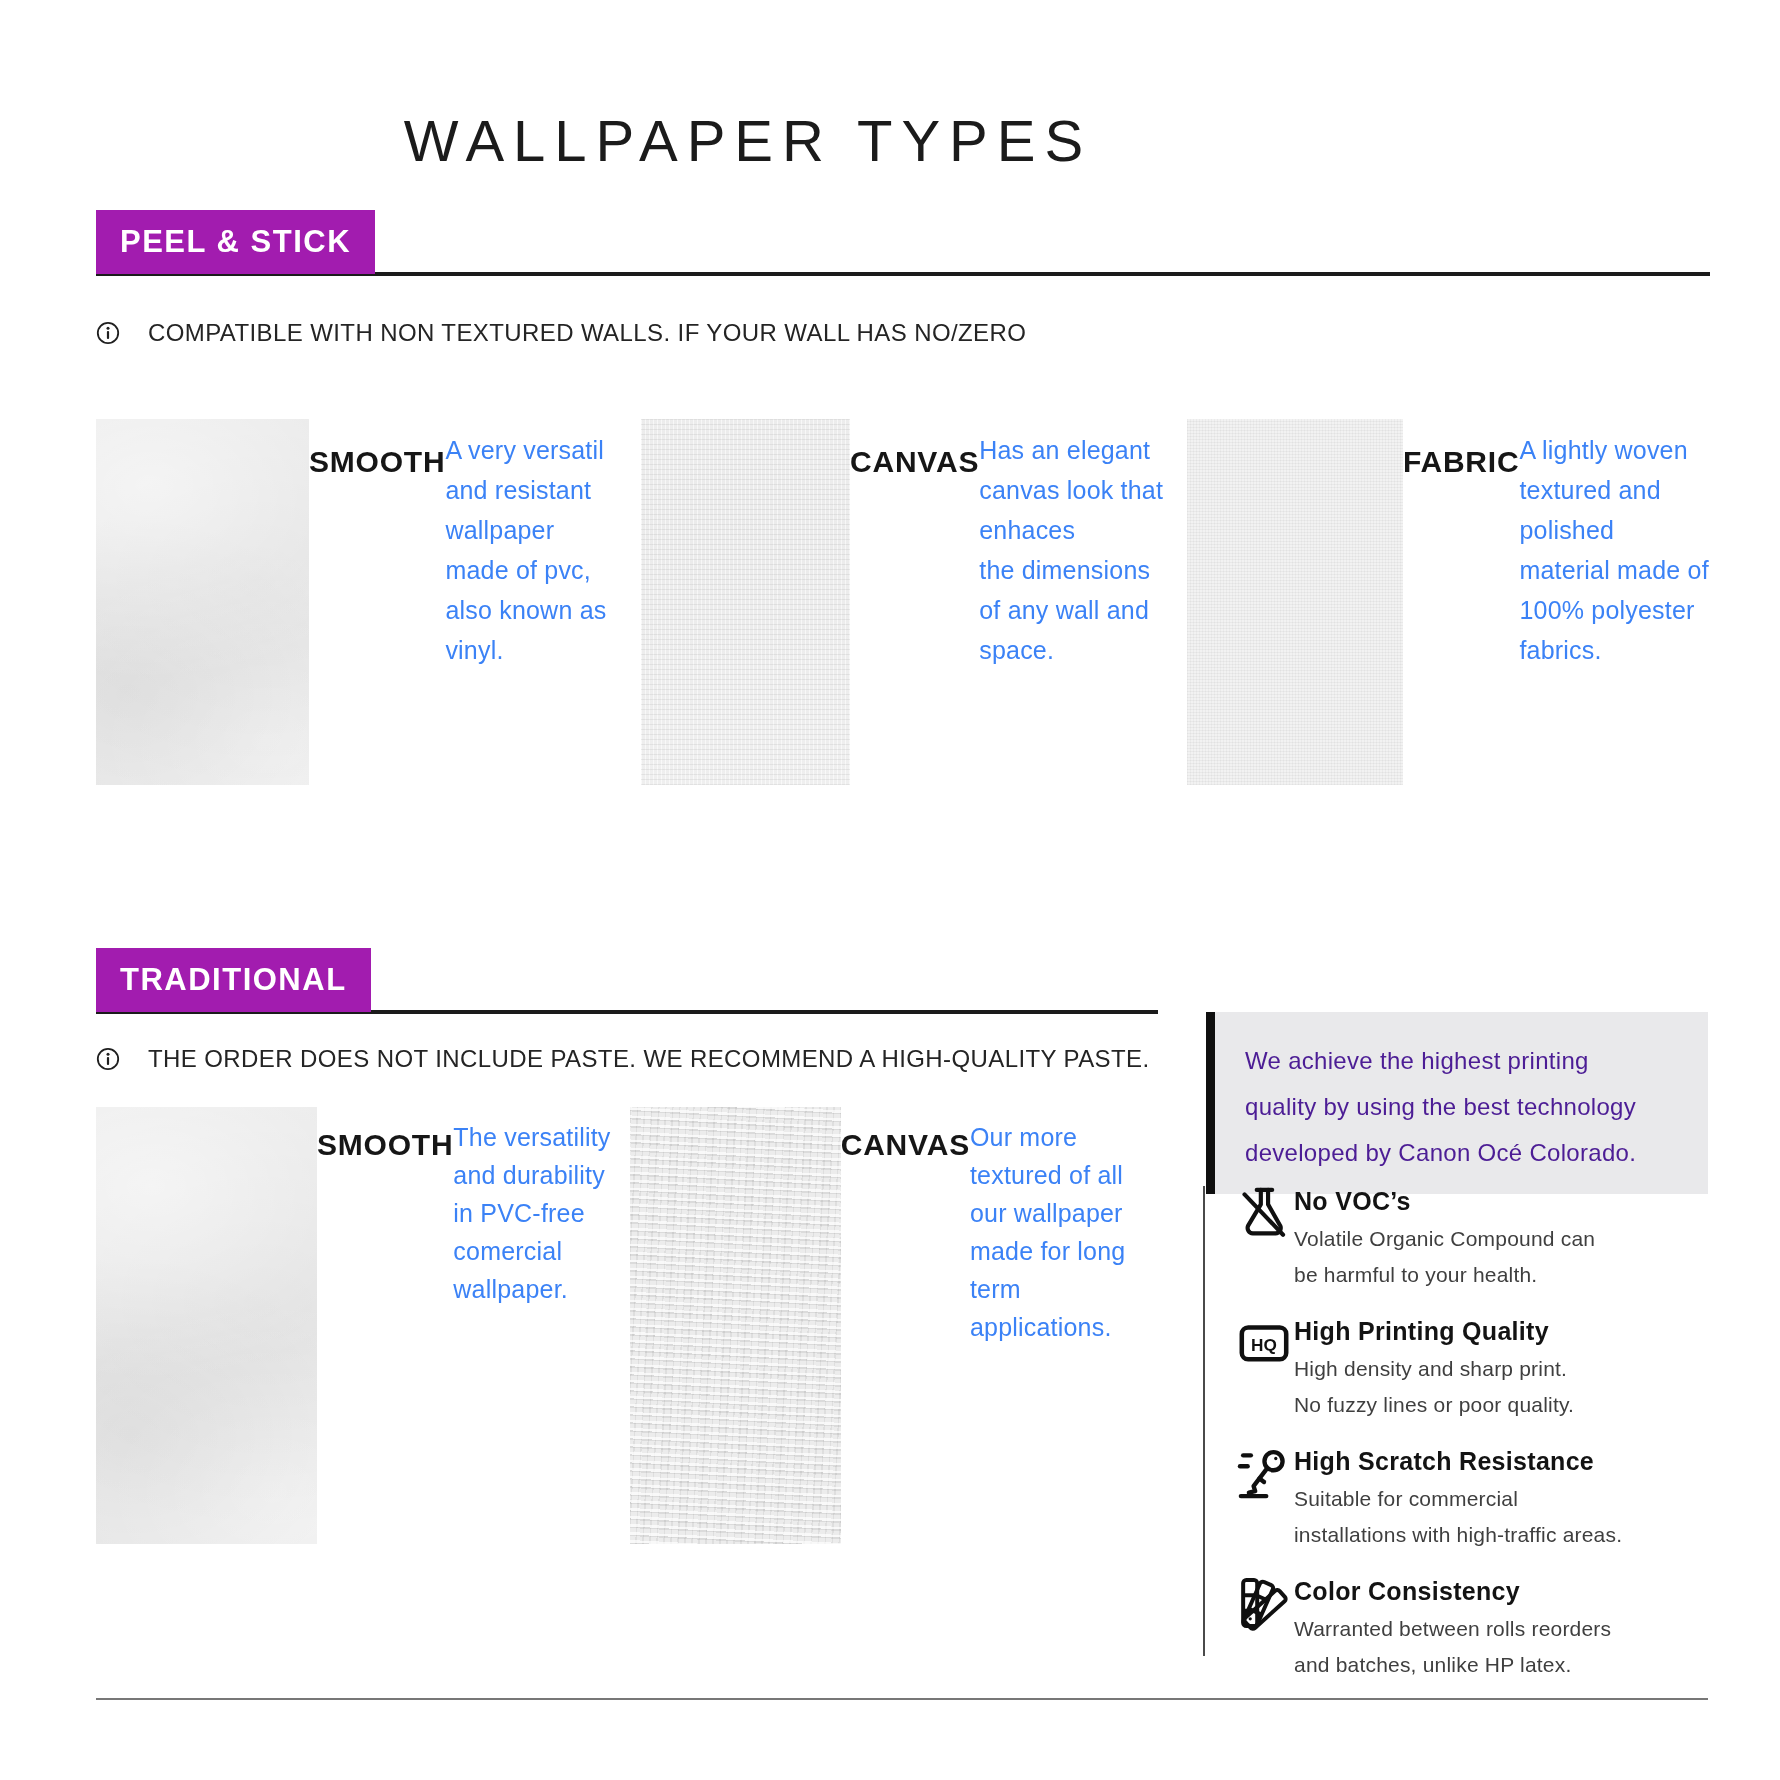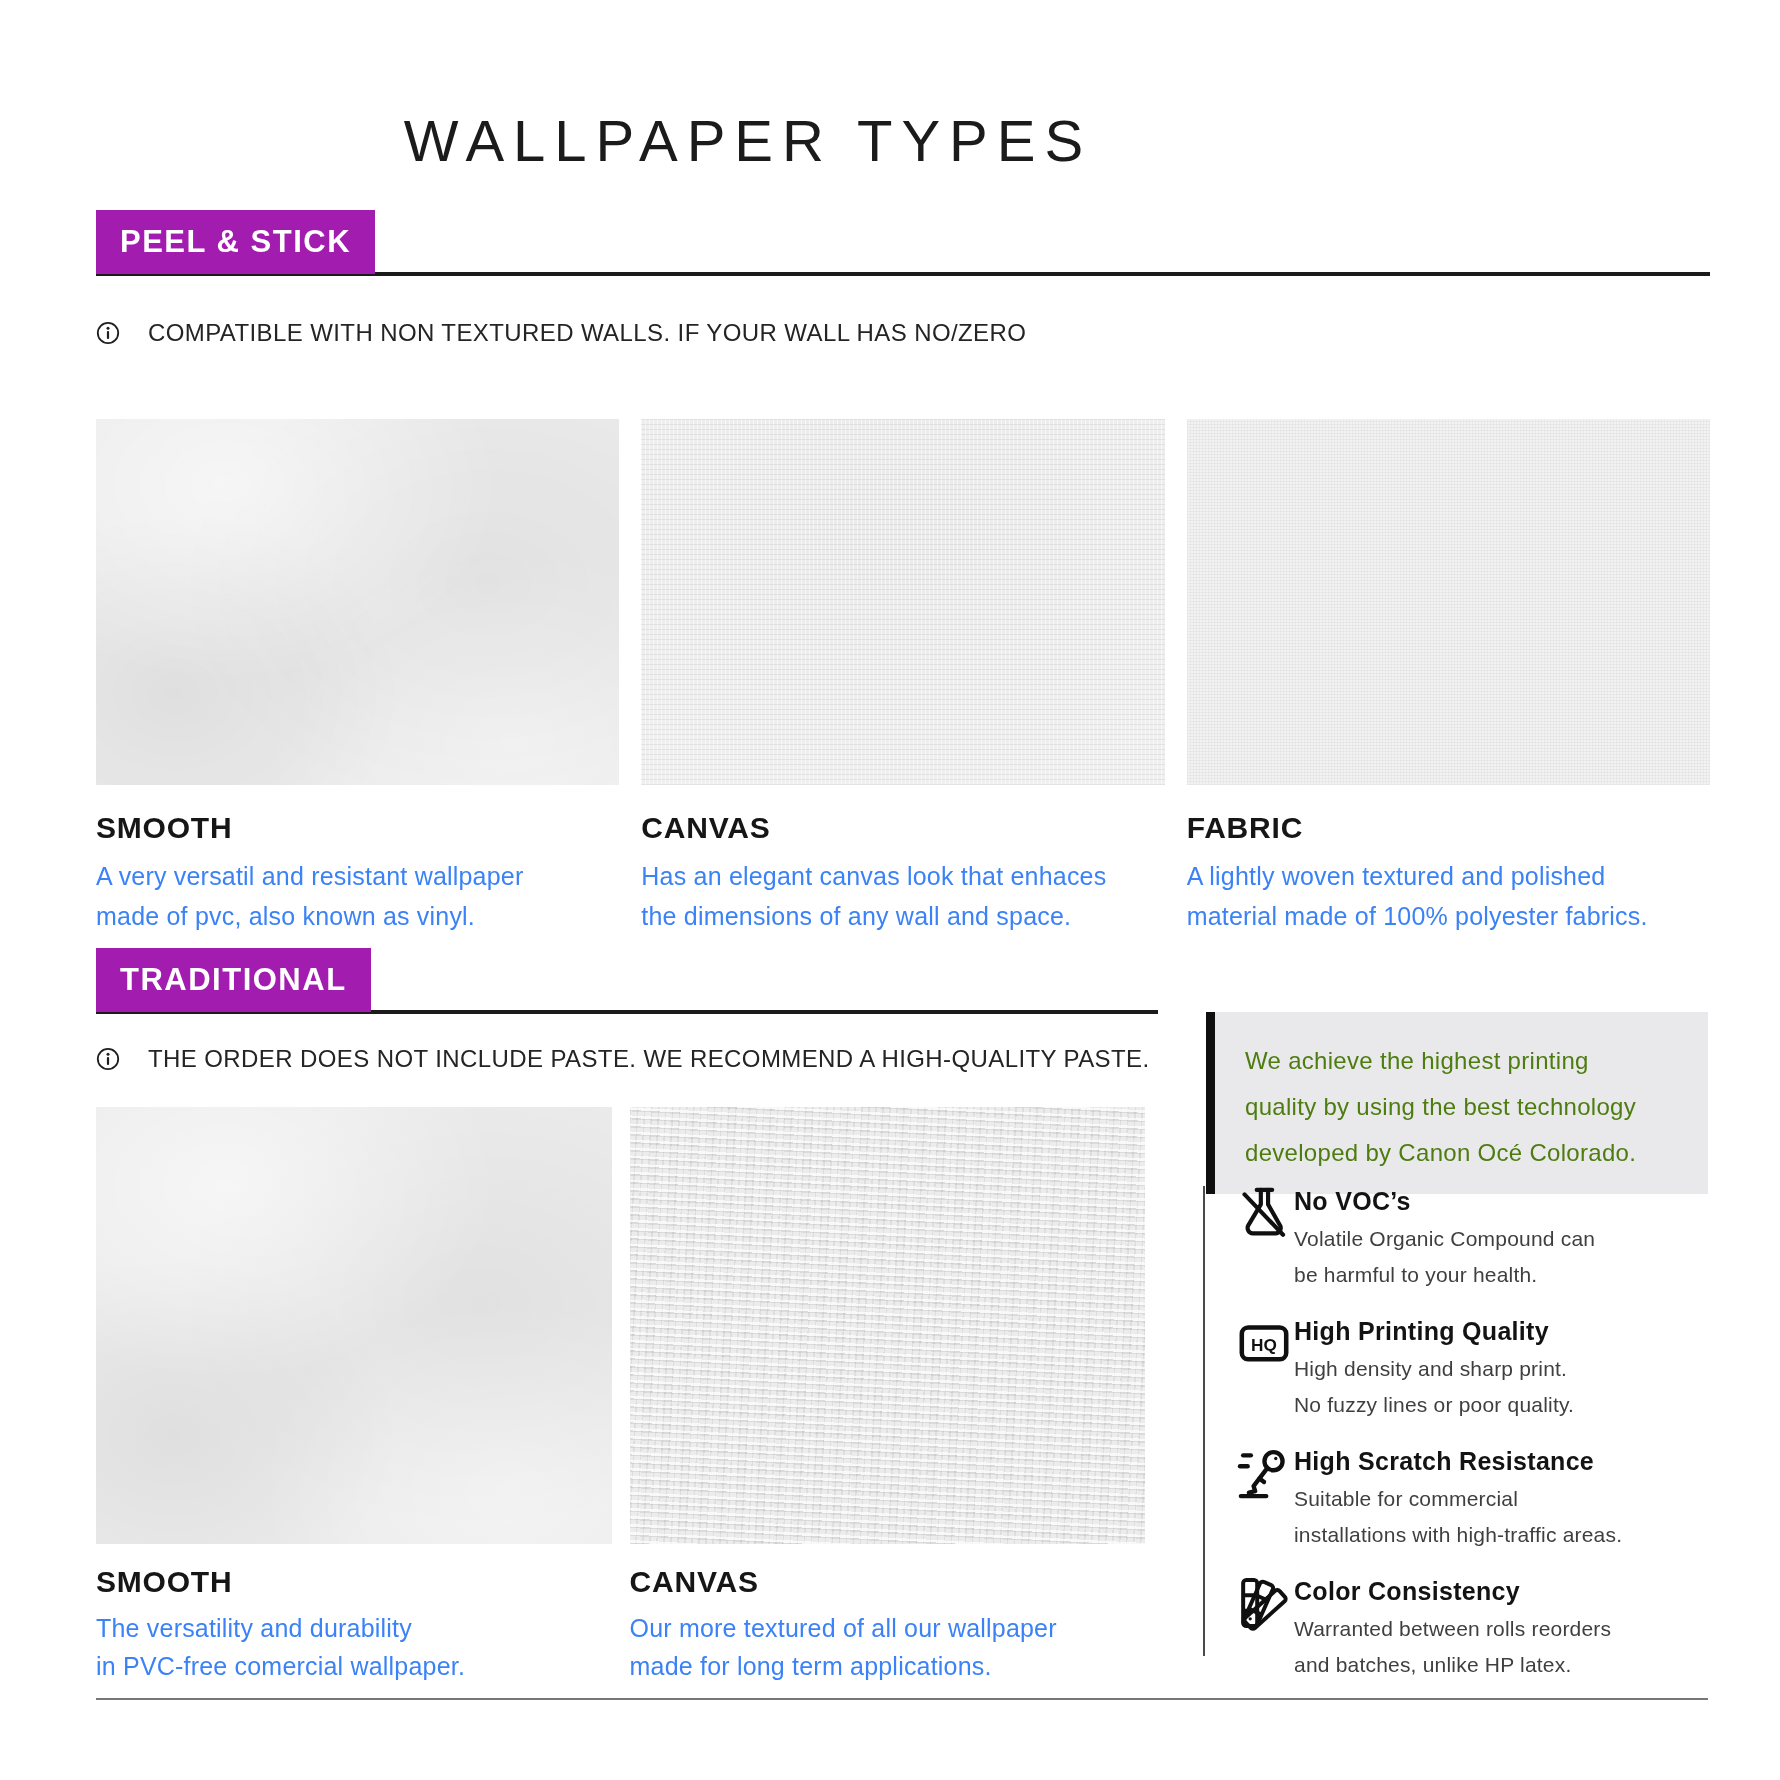--- a/index.html
+++ b/index.html
@@ -27,21 +27,21 @@
   .note{position:absolute;left:86px;font-size:24px;letter-spacing:.4px;color:#242424;line-height:38px;}
   .note-1{top:314px;}
   .note-2{top:1040px;}
   .note-line{display:flex;align-items:center;gap:28px;}
   .note-indent{margin-left:35px;}
   .info-ic{display:inline-flex;width:24px;height:24px;flex-shrink:0;}
   
   .row{position:absolute;display:flex;}
   .row-1{left:86px;top:419px;width:1614px;gap:22px;}
   .row-2{left:86px;top:1107px;width:1049px;gap:18px;}
-  .fig{flex:1;display:flex;flex-direction:column;}
+  .fig{flex:1;display:flex;flex-direction:row;}
   .swatch{width:100%;}
   .row-1 .swatch{height:366px;}
   .row-2 .swatch{height:437px;}
   .sw-name{margin-top:26px;font-size:30px;font-weight:700;letter-spacing:.8px;color:#161616;line-height:34px;}
   .row-2 .sw-name{margin-top:22px;line-height:32px;}
   .sw-desc{margin-top:11px;font-size:25px;color:#3b82f6;line-height:40px;letter-spacing:.2px;}
   .row-2 .sw-desc{line-height:38px;}
   
   .tex-smooth{
     background-color:#ebebeb;
@@ -67,21 +67,21 @@
   .tex-canvas-coarse{
     background-color:#ececec;
     background-image:
       repeating-linear-gradient(3deg, rgba(0,0,0,.07) 0 1.5px, rgba(255,255,255,.7) 1.5px 4px, rgba(0,0,0,0) 4px 8px),
       repeating-linear-gradient(93deg, rgba(0,0,0,.06) 0 1.5px, rgba(0,0,0,0) 1.5px 7px);
   }
   
   .quality-box{
     position:absolute;left:1196px;top:1012px;width:502px;height:182px;box-sizing:border-box;
     background:#e9e9eb;border-left:9px solid #0f0f0f;
-    padding:26px 18px 0 30px;font-size:24px;color:#4d7c0f;line-height:46px;letter-spacing:.3px;
+    padding:26px 18px 0 30px;font-size:24px;color:#4c1d95;line-height:46px;letter-spacing:.3px;
   }
   .features-line{position:absolute;left:1193px;top:1186px;width:2px;height:470px;background:#4a4a4a;}
   .features{position:absolute;left:1224px;top:1184px;width:490px;}
   .feature{display:flex;margin-bottom:21px;}
   .f-icon{width:60px;flex-shrink:0;display:flex;justify-content:center;}
   .f-title{font-size:25px;font-weight:700;color:#131313;line-height:34px;letter-spacing:.3px;}
   .f-desc{margin-top:3px;font-size:21px;color:#3f3f3f;line-height:36px;letter-spacing:.2px;}
   
   .rule-bottom{position:absolute;left:86px;top:1698px;width:1612px;height:2px;background:#777777;}
 </style>

